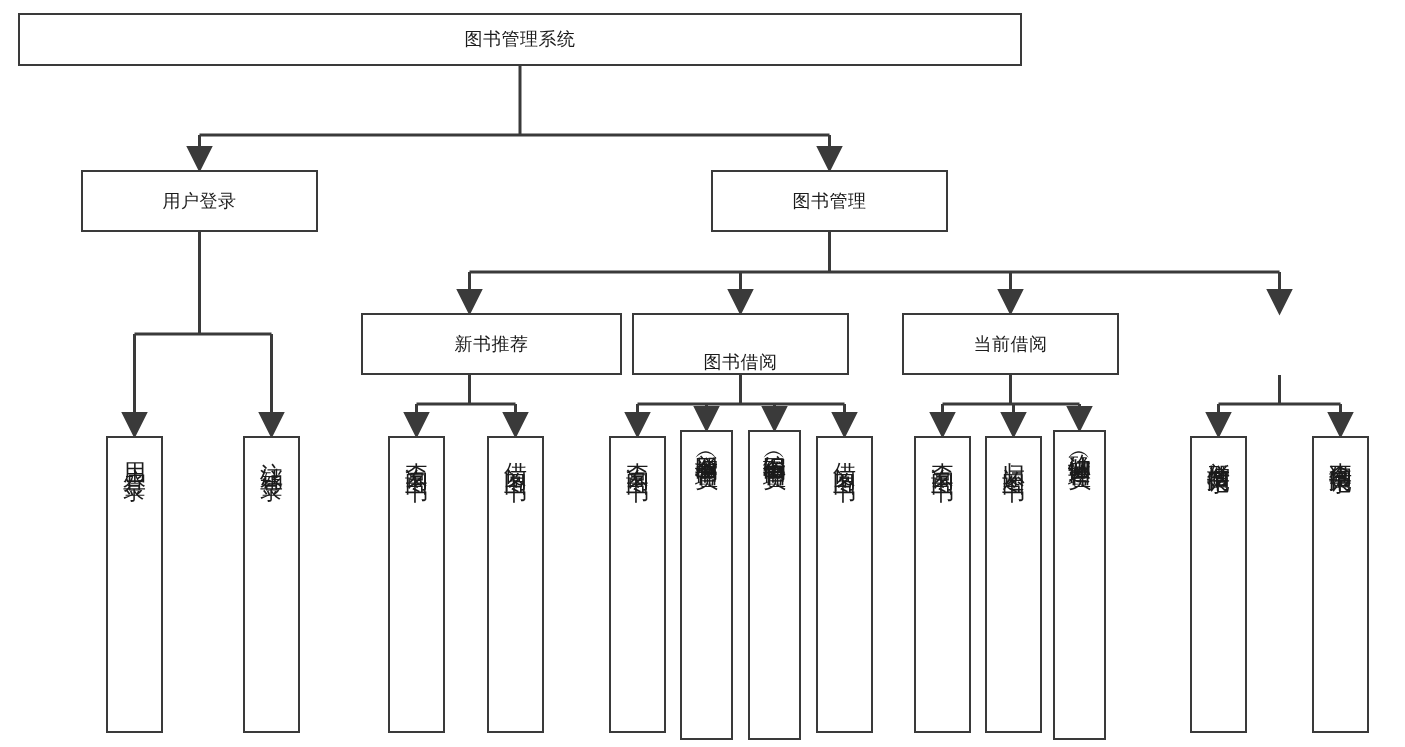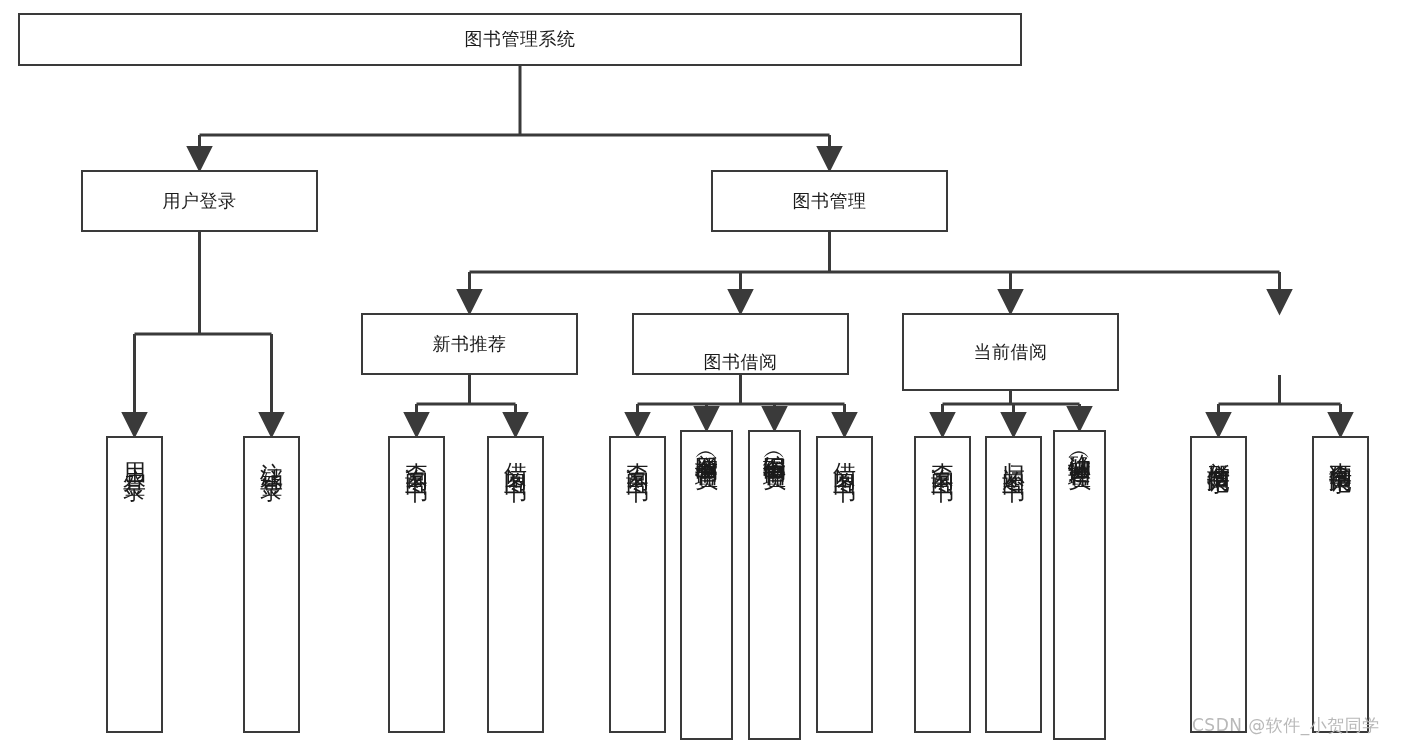--- a/index.html
+++ b/index.html
@@ -126,27 +126,27 @@
     <span class="node-label">图书管理系统</span>
   </div>
 
   <div class="node horiz" id="n-user-login" style="left: 81px; top: 170px; width: 237px; height: 62px;">
     <span class="node-label">用户登录</span>
   </div>
   <div class="node horiz" id="n-book-manage" style="left: 711px; top: 170px; width: 237px; height: 62px;">
     <span class="node-label">图书管理</span>
   </div>
 
-  <div class="node horiz" id="n-new-book-rec" style="left: 361px; top: 313px; width: 217px; height: 62px;">
+  <div class="node horiz" id="n-new-book-rec" style="left: 361px; top: 313px; width: 261px; height: 62px;">
     <span class="node-label">新书推荐</span>
   </div>
   <div class="node horiz" id="n-book-borrow" style="left: 632px; top: 313px; width: 217px; height: 62px; align-items: flex-end;">
     <span class="node-label">图书借阅</span>
   </div>
-  <div class="node horiz" id="n-current-borrow" style="left: 902px; top: 313px; width: 217px; height: 78px;">
+  <div class="node horiz" id="n-current-borrow" style="left: 902px; top: 313px; width: 217px; height: 62px;">
     <span class="node-label">当前借阅</span>
   </div>
 
   <div id="leaf-container">
       <div class="node vert" id="n-leaf-user-login" style="left: 106px; top: 436px; width: 57px; height: 297px;">
         <span class="node-label">用户登录</span>
       </div>
       <div class="node vert" id="n-leaf-logout" style="left: 243px; top: 436px; width: 57px; height: 297px;">
         <span class="node-label">注销登录</span>
       </div>
@@ -178,14 +178,13 @@
         <span class="node-label" style="letter-spacing: 2px;">确认归还（管理员）</span>
       </div>
       <div class="node vert" id="n-leaf-add-record" style="left: 1190px; top: 436px; width: 57px; height: 297px;">
         <span class="node-label" style="letter-spacing: 2px;">新增借阅记录</span>
       </div>
       <div class="node vert" id="n-leaf-query-record" style="left: 1312px; top: 436px; width: 57px; height: 297px;">
         <span class="node-label" style="letter-spacing: 2px;">查询借阅记录</span>
       </div>
     </div>
 
-  <div id="watermark">CSDN @软件_小贺同学</div>
 </div>
 
 </body></html>

